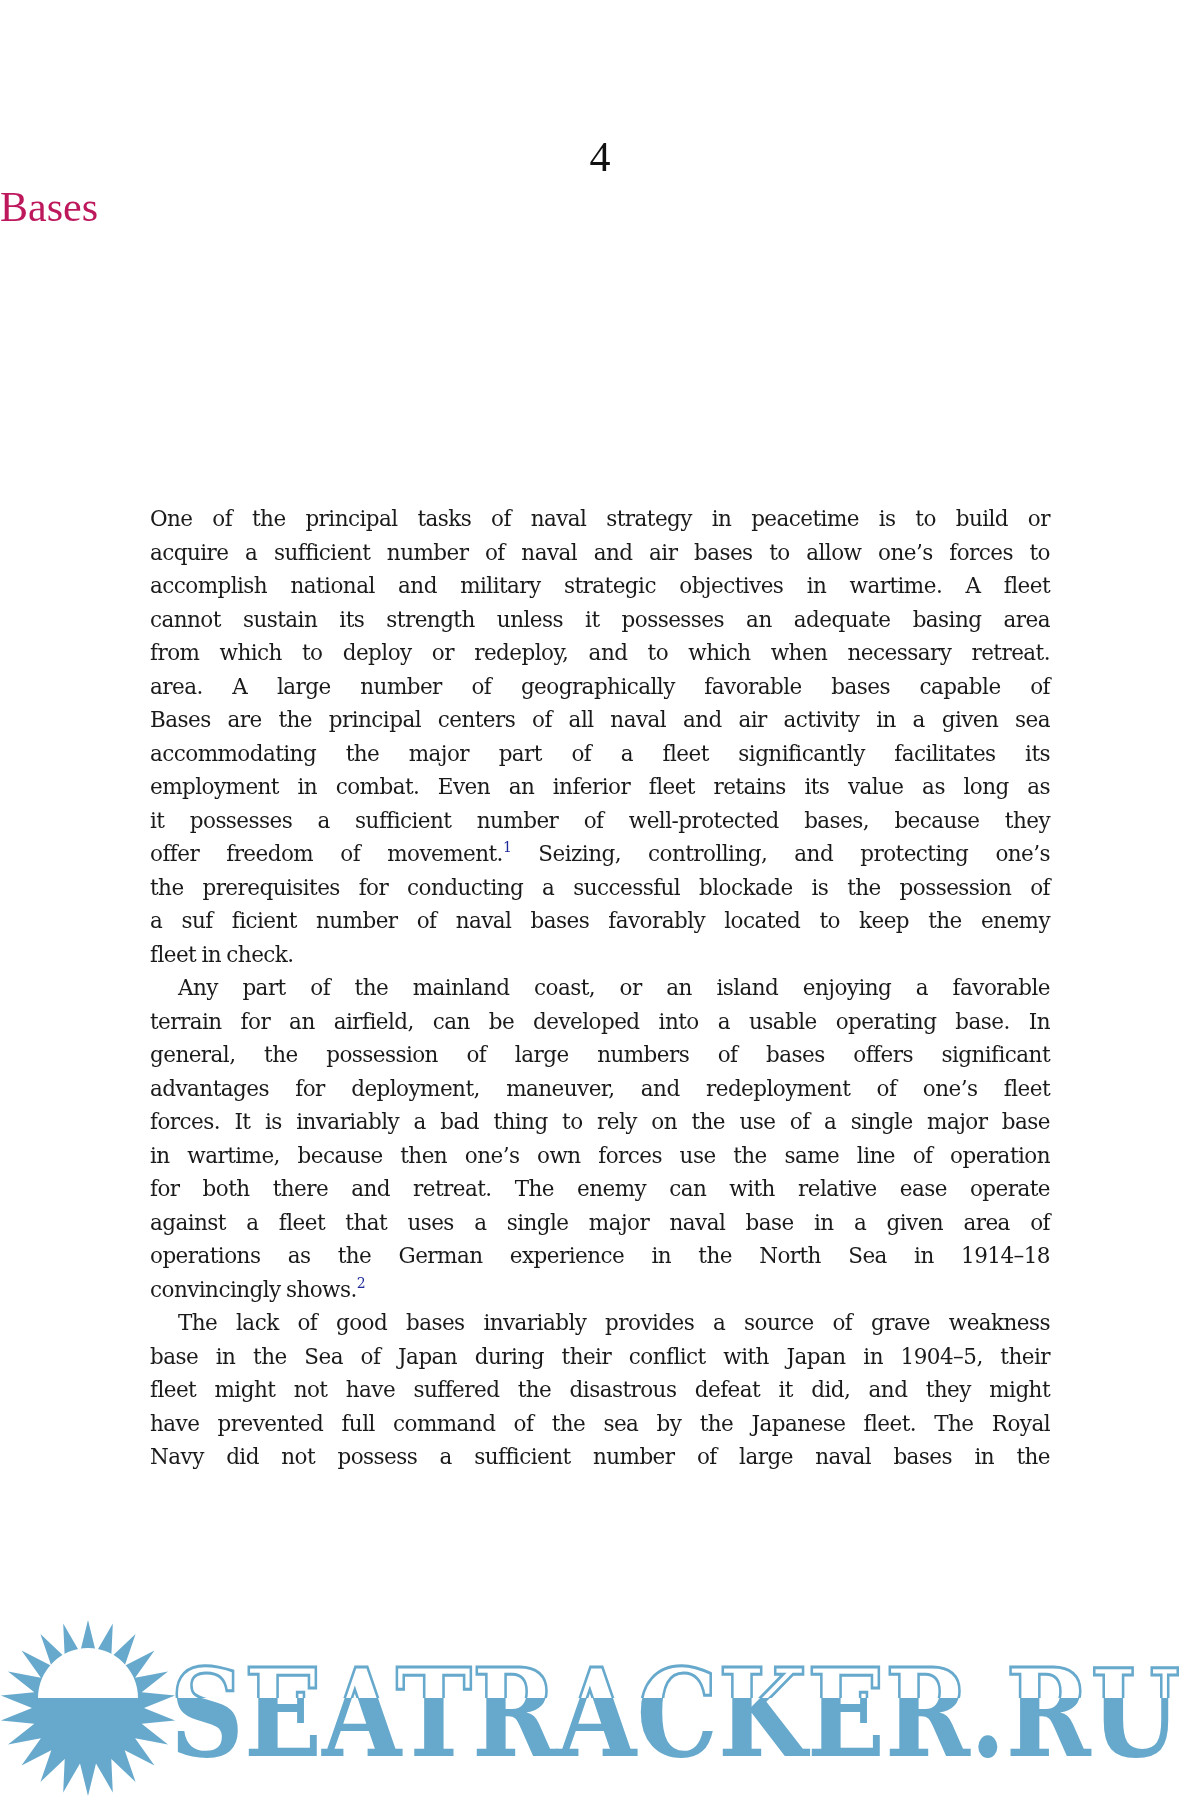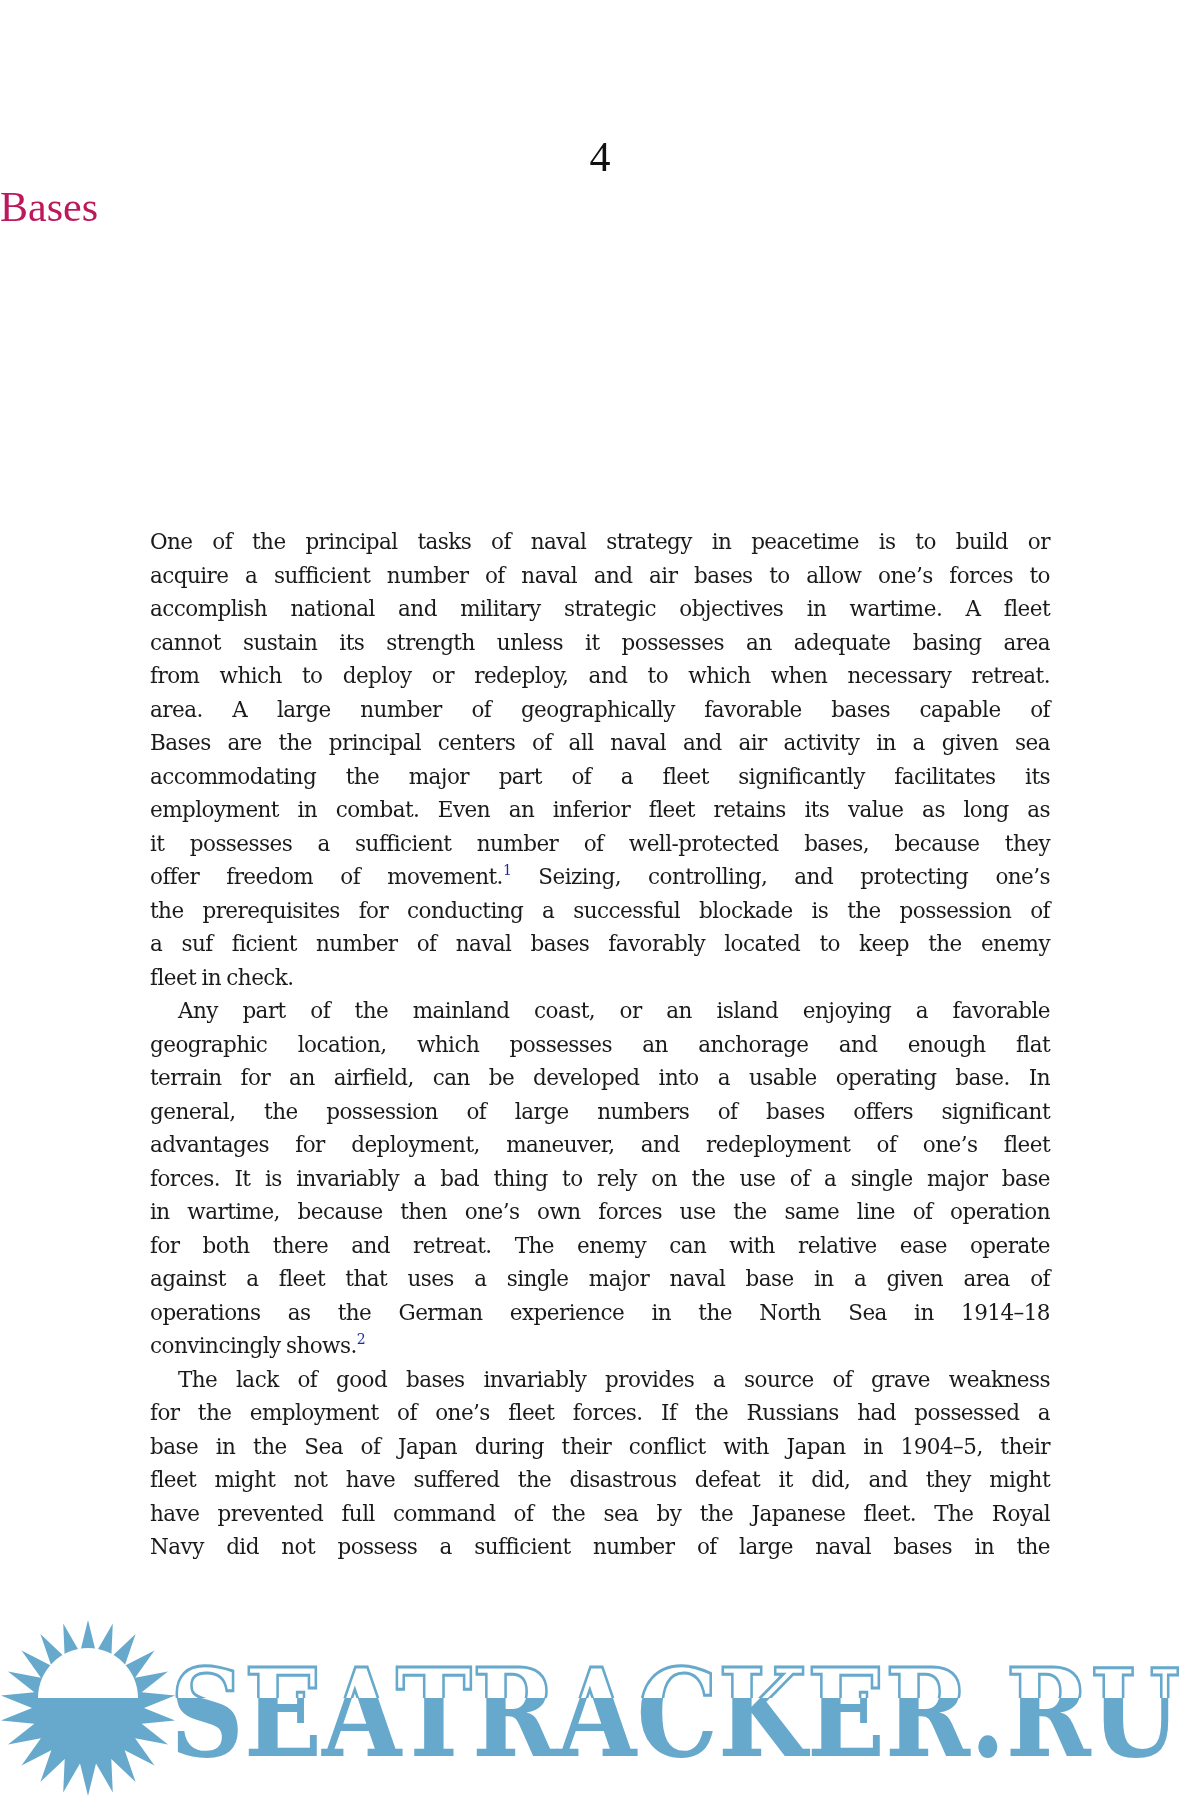--- a/index.html
+++ b/index.html
@@ -10,21 +10,20 @@
       font-family: "Liberation Serif", serif; font-size: 42px; color: #111; line-height: 50px;
     }
     .chapter-title {
       position: absolute; left: 0; width: 1200px; top: 182px; 
       font-family: "Liberation Serif", serif; font-size: 42px; color: #be185d; line-height: 50px;
     }
     .body-text {
       position: absolute; left: 150px; top: 502px; width: 900px;
       font-family: "DejaVu Serif", serif; font-size: 21.5px; color: #1a1a1a;
       line-height: 33.5px;
-      margin-top: 23px;
     }
     .line {
       display: block; height: 33.5px; white-space: nowrap;
       text-align: justify; text-align-last: justify;
       letter-spacing: -0.55px; word-spacing: -1px;
     }
     .line.last { text-align-last: left; }
     .line.indent { padding-left: 28px; }
     .fn { color: #1f2a9a; font-size: 14px; vertical-align: 9px; line-height: 0; }
     .watermark { position: absolute; left: 0; top: 1620px; width: 1200px; height: 180px; }
@@ -51,35 +50,33 @@
       <span class="line">employment in combat. Even an inferior fleet retains its value as long as</span>
       <span class="line">it possesses a sufficient number of well-protected bases, because they</span>
       <span class="line"><span>offer freedom of movement.</span><sup class="fn">1</sup><span> Seizing, controlling, and protecting one’s</span></span>
       <span class="line">the prerequisites for conducting a successful blockade is the possession of</span>
       <span class="line">a suf ficient number of naval bases favorably located to keep the enemy</span>
       <span class="line last">fleet in check.</span>
     </div>
 
     <div>
       <span class="line indent">Any part of the mainland coast, or an island enjoying a favorable</span>
-      <span class="line">geographic location, which possesses an anchorage and enough flat</span>
       <span class="line">terrain for an airfield, can be developed into a usable operating base. In</span>
       <span class="line">general, the possession of large numbers of bases offers significant</span>
       <span class="line">advantages for deployment, maneuver, and redeployment of one’s fleet</span>
       <span class="line">forces. It is invariably a bad thing to rely on the use of a single major base</span>
       <span class="line">in wartime, because then one’s own forces use the same line of operation</span>
       <span class="line">for both there and retreat. The enemy can with relative ease operate</span>
       <span class="line">against a fleet that uses a single major naval base in a given area of</span>
       <span class="line">operations as the German experience in the North Sea in 1914–18</span>
       <span class="line last"><span>convincingly shows.</span><sup class="fn">2</sup></span>
     </div>
 
     <div>
       <span class="line indent">The lack of good bases invariably provides a source of grave weakness</span>
-      <span class="line">for the employment of one’s fleet forces. If the Russians had possessed a</span>
       <span class="line">base in the Sea of Japan during their conflict with Japan in 1904–5, their</span>
       <span class="line">fleet might not have suffered the disastrous defeat it did, and they might</span>
       <span class="line">have prevented full command of the sea by the Japanese fleet. The Royal</span>
       <span class="line">Navy did not possess a sufficient number of large naval bases in the</span>
     </div>
   </div>
 
   <svg class="watermark" viewBox="0 0 1200 180" xmlns="http://www.w3.org/2000/svg">
     <defs>
       <clipPath id="lowerHalf">

